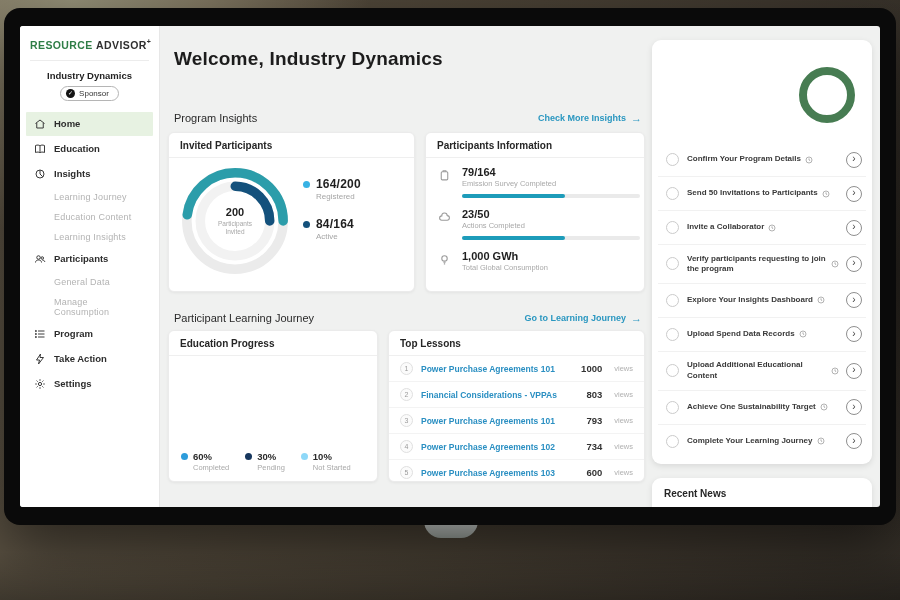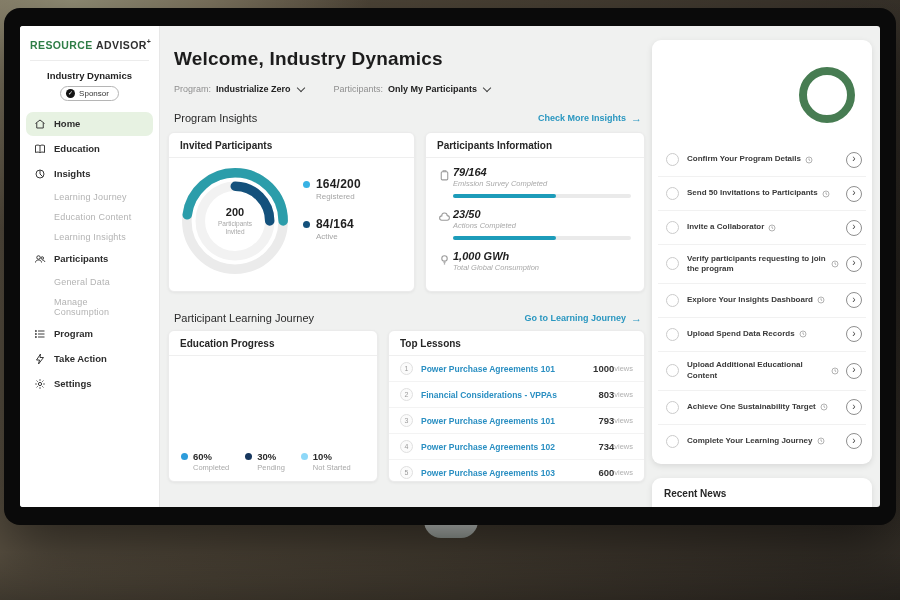--- a/index.html
+++ b/index.html
@@ -29,21 +29,21 @@
     font-weight:bold; letter-spacing:.4px; border-bottom:1px solid #ececec; white-space:nowrap; }
   .logo .lg1 { color:#2e7d46; } .logo .lg2 { color:#2f2f2f; }
   .logo sup { font-size:7px; color:#2f2f2f; }
   .org { text-align:center; padding:9px 15px 0; font-size:9.5px; font-weight:bold; color:#232323; }
   .sponsor { margin:5px auto 9px; width:fit-content; border:1px solid #b5b5b5; border-radius:10px;
     padding:2px 9px 2px 5px; font-size:8px; color:#333; display:flex; align-items:flex-end; gap:4px; background:#fff; }
   .sponsor-dot { width:9px; height:9px; border-radius:50%; background:#141414; display:flex;
     align-items:center; justify-content:center; color:#fff; font-size:6px; line-height:1; }
   .menu { padding:2px 6px; }
   .menu-item { display:flex; align-items:center; gap:8px; padding:6px 8px; font-size:9.5px;
-    font-weight:bold; color:#2d2d2d; border-radius:7px; margin-bottom:1px; cursor:pointer; }
+    font-weight:bold; color:#2d2d2d; border-radius:1px; margin-bottom:1px; cursor:pointer; }
   .menu-item.active { background:#e7f2e2; }
   .menu-item svg { width:12px; height:12px; flex:none; color:#3a3a3a; }
   .sub-item { padding:5px 8px 5px 28px; font-size:9px; color:#b3b3b3; letter-spacing:.2px; cursor:pointer; }
 
   
   .main { position:absolute; left:140px; top:0; width:492px; height:100%; }
   .welcome { position:absolute; left:14px; top:22px; font-size:19px; font-weight:bold;
     color:#1c1c1c; letter-spacing:.2px; }
   .filters { position:absolute; left:14px; top:58px; display:flex; gap:30px; align-items:center; }
   .filter { display:flex; align-items:center; font-size:9px; cursor:pointer; }
@@ -72,21 +72,21 @@
   .donut-center .dc-val { font-size:11px; font-weight:bold; color:#1f1f1f; }
   .donut-center .dc-lab { font-size:6.5px; color:#a8a8a8; width:52px; line-height:1.3; margin-top:2px; }
   .d-legend { position:absolute; left:134px; top:44px; }
   .d-leg-item { margin-bottom:16px; position:relative; padding-left:13px; }
   .dot { width:7px; height:7px; border-radius:50%; display:inline-block; }
   .d-leg-item .dot { position:absolute; left:0; top:4px; }
   .d-leg-val { font-size:12px; font-weight:bold; color:#1f1f1f; letter-spacing:.2px; }
   .d-leg-lab { font-size:8px; color:#a5a5a5; margin-top:1px; }
 
   
-  .stat-row { display:flex; padding:8px 12px 2px;font-style:italic; }
+  .stat-row { display:flex; gap:9px; padding:8px 12px 2px; }
   .stat-icon { width:15px; flex:none; padding-top:2px; color:#9a9a9a; }
   .stat-icon svg { width:13px; height:13px; }
   .stat-value { font-size:11px; font-weight:bold; color:#1f1f1f; }
   .stat-label { font-size:7.5px; color:#a9a9a9; margin-top:1px; }
   .bar-track { margin-top:6px; height:4px; border-radius:2px; background:#eaeaea; width:178px; }
   .bar-fill { height:4px; border-radius:2px; }
 
   
   .gauge-wrap { position:absolute; left:30px; top:36px; width:150px; height:78px; }
   .gauge-wrap svg { width:150px; height:78px; overflow:visible; }
@@ -99,21 +99,21 @@
   .g-leg-val { font-size:9.5px; font-weight:bold; color:#2a2a2a; }
   .g-leg-lab { font-size:7.5px; color:#a9a9a9; margin-top:1px; }
 
   
   .lesson-row { display:flex; align-items:center; padding:6px 11px; border-bottom:1px solid #f3f3f3; }
   .lesson-row:last-child { border-bottom:none; }
   .rank { width:13px; height:13px; border:1px solid #e0e0e0; border-radius:50%; color:#9a9a9a;
     font-size:7px; display:flex; align-items:center; justify-content:center; flex:none; background:#fbfbfb; }
   .lesson-name { flex:1; margin-left:8px; font-size:8.5px; font-weight:bold; color:#2a8fc2; cursor:pointer; }
   .views-num { font-size:9.5px; font-weight:bold; color:#333; }
-  .views-lab { font-size:7.5px; color:#b0b0b0; margin-left:0; }
+  .views-lab { font-size:7.5px; color:#b0b0b0; margin-left:12px; }
 
   
   .todo-col { position:absolute; left:632px; top:0; width:220px; height:100%; }
   .todo-card { position:absolute; top:14px; left:0; width:220px; height:424px; background:#fff;
     border-radius:9px; box-shadow:0 2px 6px rgba(0,0,0,.10); padding:6px; overflow:hidden; }
   .todo-green { border-radius:7px; position:relative; padding:11px 12px; color:#fff; height:97px; }
   .tg-title { font-size:13px; font-weight:bold; letter-spacing:.2px; }
   .tg-sub { font-size:7px; margin-top:6px; color:rgba(255,255,255,.88); }
   .tg-task { font-size:8.5px; font-weight:bold; margin-top:6px; display:flex; align-items:center; gap:4px; }
   .tg-due { font-size:7.5px; margin-top:5px; display:flex; align-items:center; gap:4px;
@@ -208,32 +208,20 @@
               <path d="M12 2.5 V5.5 M12 18.5 V21.5 M2.5 12 H5.5 M18.5 12 H21.5 M5.2 5.2 L7.3 7.3 M16.7 16.7 L18.8 18.8 M18.8 5.2 L16.7 7.3 M7.3 16.7 L5.2 18.8"></path>
             </svg>
         <span>Settings</span>
       </div>
     </div>
   </div>
 
   <div class="main">
     <div class="welcome">Welcome, Industry Dynamics</div>
 
-    <div class="filters">
-      <div class="filter">
-        <span class="f-label">Program:</span>
-        <span class="f-value">Industrialize Zero</span>
-        <span class="chev"></span>
-      </div>
-      <div class="filter">
-        <span class="f-label">Participants:</span>
-        <span class="f-value">Only My Participants</span>
-        <span class="chev"></span>
-      </div>
-    </div>
 
     <div class="sec-head" style="top:86px;">
       <span class="sec-title">Program Insights</span>
       <span class="sec-link">
         <span>Check More Insights</span>
         <span class="arrow">→</span>
       </span>
     </div>
 
     <div class="cards-row" style="top:106px;">

